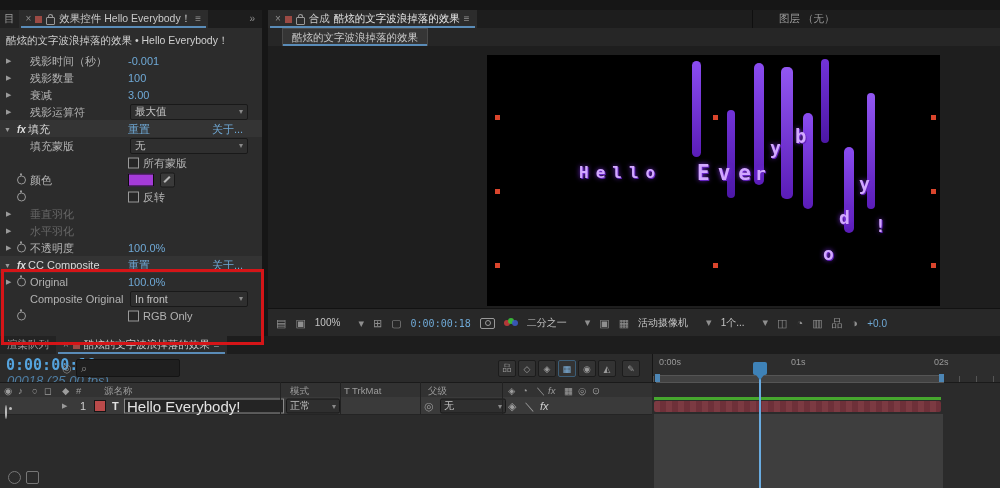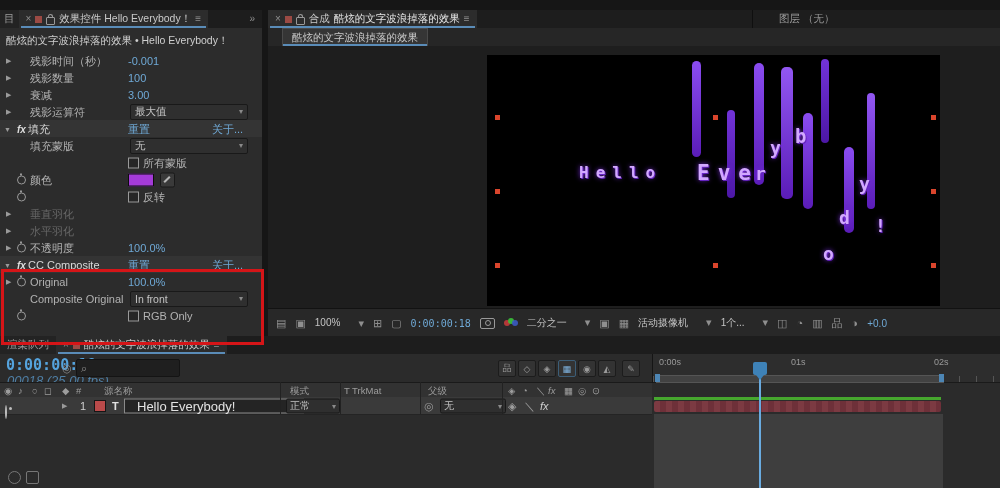--- a/index.html
+++ b/index.html
@@ -74,21 +74,21 @@
   .tl-ico{position:absolute;top:6px;width:16px;height:15px;background:#333;border:1px solid #1c1c1c;border-radius:2px;
           color:#9a9a9a;font-size:9px;display:flex;align-items:center;justify-content:center}
   .hdr{position:absolute;left:0;top:28px;width:652px;height:15px;background:#323232;border-top:1px solid #1a1a1a;border-bottom:1px solid #1a1a1a}
   .hdr span{position:absolute;top:2px;font-size:9.5px;color:#9d9d9d}
   .layerrow{position:absolute;left:0;top:43px;width:652px;height:17px;background:#3a3a3a;border-bottom:1px solid #242424}
   .layerrow>*{position:absolute;top:50%;transform:translateY(-50%)}
   .eye{width:11px;height:7px;border:1px solid #bdbdbd;border-radius:50%;position:relative}
   .eye::after{content:"";position:absolute;left:3px;top:1.5px;width:3px;height:3px;background:#bdbdbd;border-radius:50%}
   .chip{width:10px;height:10px;background:#b94a4a;border:1px solid #151515}
   .namebox{left:124px;width:154px;height:13px;border:1px solid #8a8a8a;background:#242424;color:#e2e2e2;
-           font-size:13px;display:flex;align-items:center;padding:0 12px}
+           font-size:15px;display:flex;align-items:center;padding:0 2px}
   .sm-drop{height:13px;background:#2f2f2f;border:1px solid #191919;border-radius:2px;display:flex;align-items:center;
            justify-content:space-between;padding:0 3px;color:#c4c4c4;font-size:10px}
   .ruler{position:absolute;left:652px;top:0;right:0;height:28px;background:#2d2d2d;border-left:1px solid #151515;
          border-bottom:1px solid #1a1a1a}
   .ruler .ticks{position:absolute;left:0;right:0;bottom:0;height:6px;
          background:repeating-linear-gradient(90deg,#555 0 1px,transparent 1px 17px)}
   .rlab{position:absolute;top:3px;font-size:9px;color:#9a9a9a}
   .wabar{position:absolute;left:3px;top:21px;width:286px;height:6px;background:#424242;border:1px solid #555}
   .wacap{position:absolute;top:20px;width:5px;height:8px;background:#4d86b5}
   .cacheline{position:absolute;left:654px;top:43px;width:287px;height:3px;background:#46a72e}

